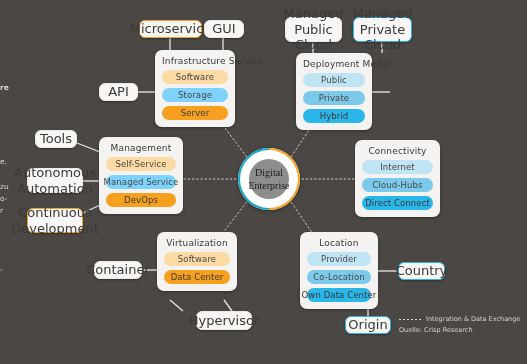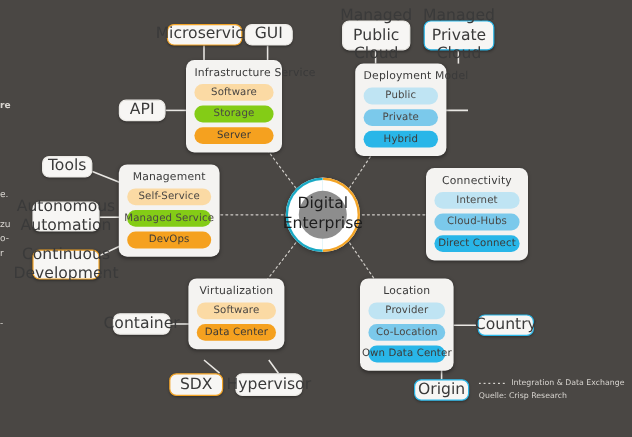--- a/index.html
+++ b/index.html
@@ -28,21 +28,21 @@
     letter-spacing:.15px;margin:1px 0 4px 0;white-space:nowrap;
   }
   .bar{
     height:14px;border-radius:7px;margin-bottom:4px;
     font-size:8.5px;color:#4a4744;
     display:flex;align-items:center;justify-content:center;
     white-space:nowrap;letter-spacing:.1px;
   }
   .bar:last-child{margin-bottom:0;}
   .o1{background:#fbdaa4;}
-  .o2{background:#84cc16;}
+  .o2{background:#7dd3fc;}
   .o3{background:#f5a11f;}
   .b1{background:#bfe4f3;}
   .b2{background:#7bc9eb;}
   .b3{background:#29b6e8;}
   .b3, .o3{color:#3c3a38;}
 
   
   .pill{
     position:absolute;z-index:4;
     background:#f7f6f4;
@@ -78,21 +78,21 @@
     right:0;border:2px solid #f3a426;border-left:none;
     border-radius:0 31px 31px 0;
   }
   #hub .core{
     position:absolute;left:11px;top:11px;width:40px;height:40px;
     border-radius:50%;background:#8d8d8d;
     display:flex;align-items:center;justify-content:center;
     text-align:center;
   }
   #hub .core span{
-    font-size:13px;color:#1d1d1d;line-height:1.3;white-space:pre-line;
+    font-size:10px;color:#1d1d1d;line-height:1.3;white-space:pre-line;font-family:Liberation Serif, serif;
   }
 
   
   #legend{position:absolute;z-index:4;left:399px;top:315px;}
   .legend-row{display:flex;align-items:center;margin-bottom:3px;}
   .legend-dots{
     width:22px;height:1px;margin-right:5px;
     background-image:linear-gradient(to right,#d8d5d0 0 2px,transparent 2px 4px);
     background-size:4px 1px;background-repeat:repeat-x;
   }
@@ -216,21 +216,20 @@
   <div class="pill plain" style="left:35px;top:130px;width:42px;height:18px;">Tools</div>
 
   <div class="pill plain" style="left:27px;top:168px;width:56px;height:25px;">Autonomous
 Automation</div>
 
   <div class="pill orange" style="left:27px;top:208px;width:56px;height:25px;">Continuous
 Development</div>
 
   <div class="pill plain" style="left:94px;top:261px;width:48px;height:18px;">Container</div>
 
-  <div class="pill orange" style="left:141px;top:311px;width:45px;height:19px;">SDX</div>
 
   <div class="pill plain" style="left:196px;top:311px;width:56px;height:19px;">Hypervisor</div>
 
   <div class="pill blue" style="left:345px;top:316px;width:46px;height:18px;">Origin</div>
 
   <div class="pill blue" style="left:398px;top:262px;width:47px;height:18px;">Country</div>
 
   <div id="legend">
     <div class="legend-row">
       <span class="legend-dots"></span>

